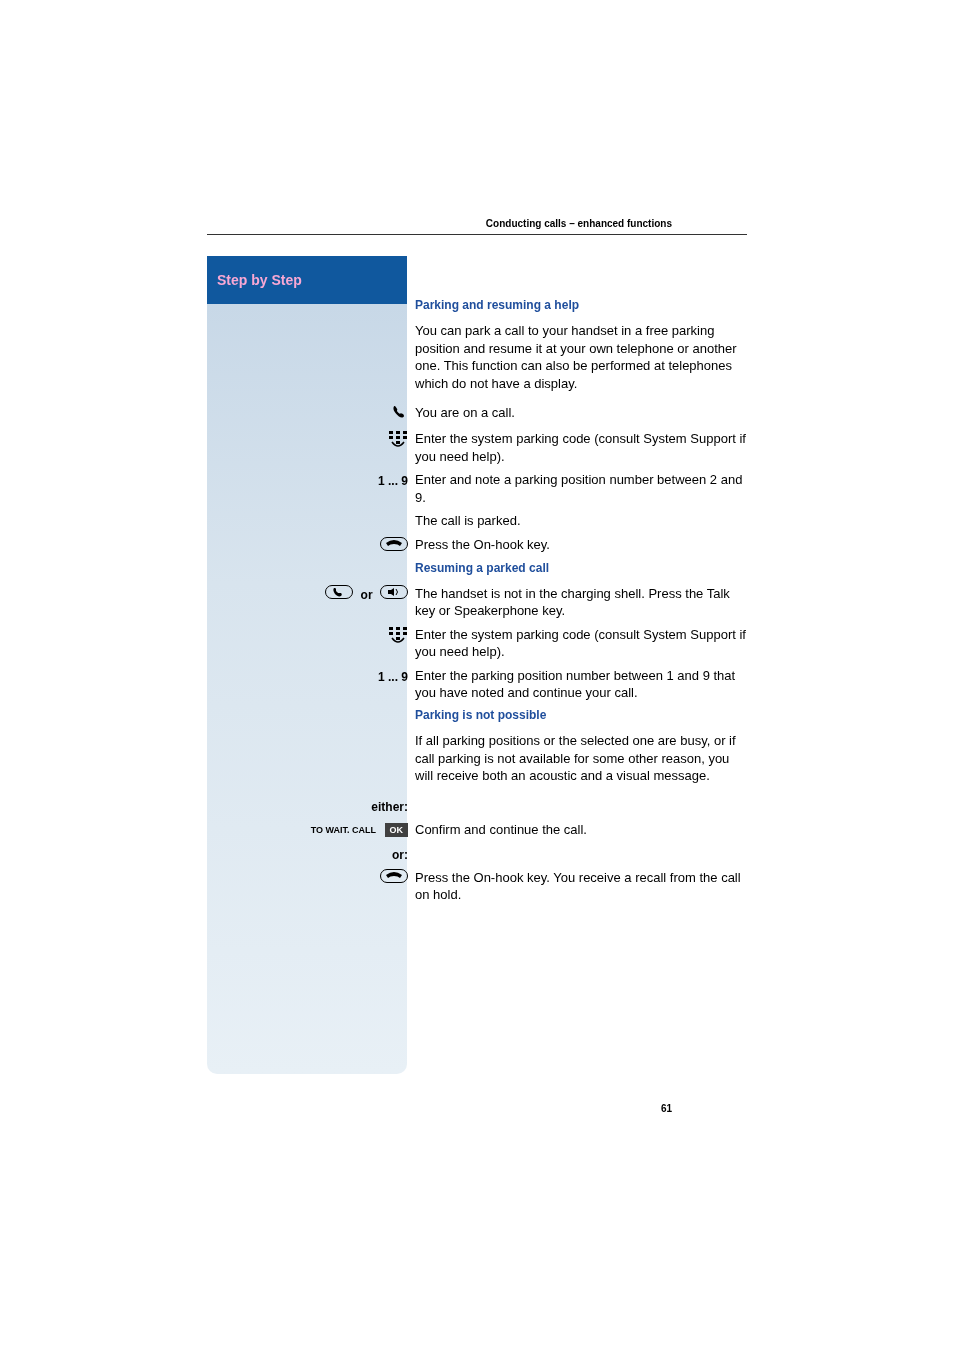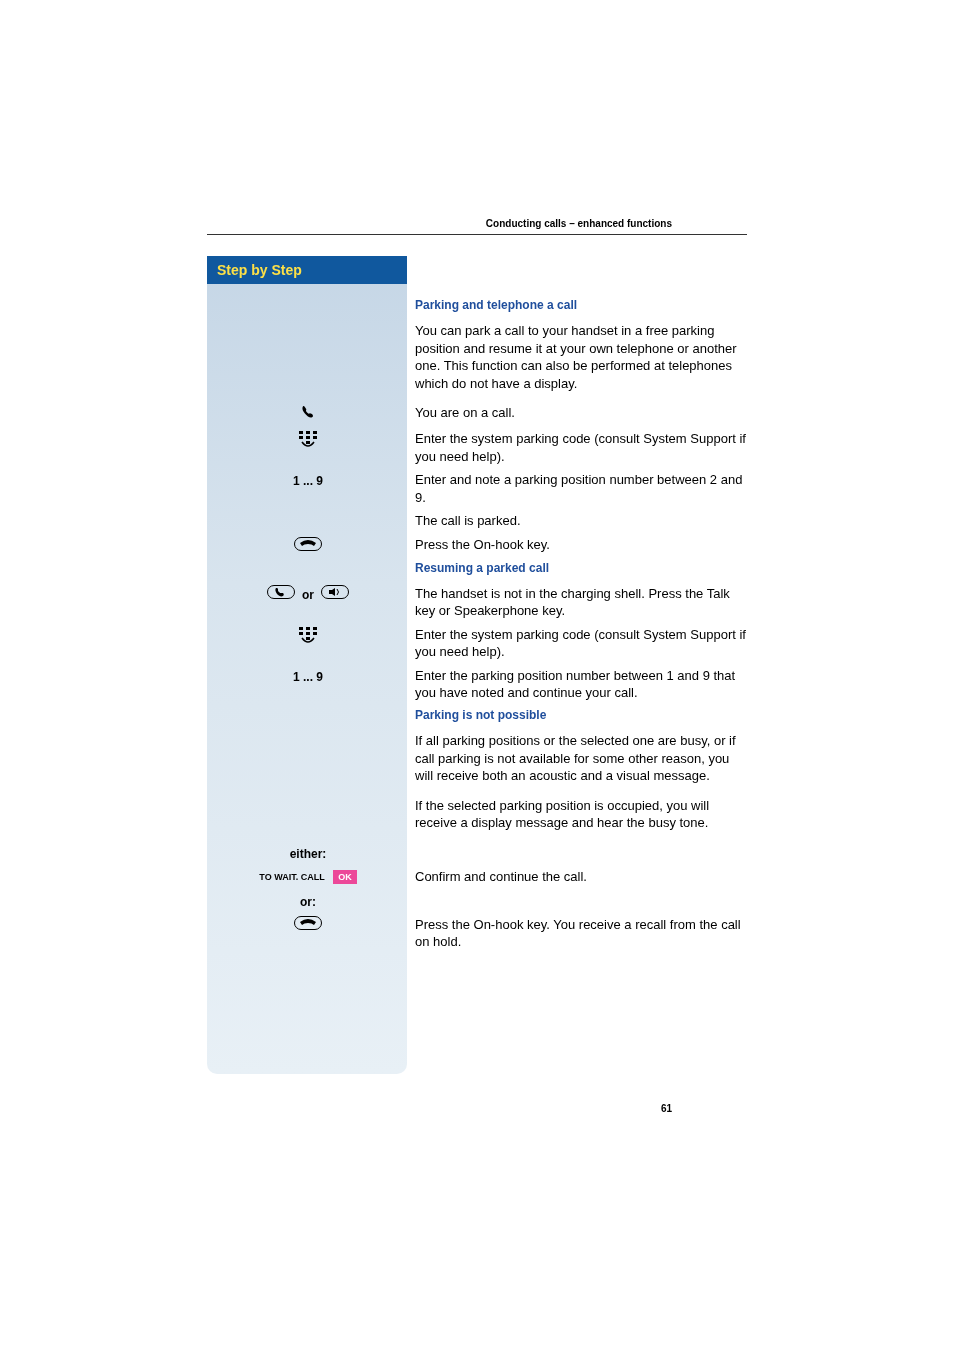--- a/index.html
+++ b/index.html
@@ -34,41 +34,41 @@
     position: absolute;
     left: 207px;
     top: 256px;
     width: 200px;
     height: 818px;
     background: linear-gradient(to bottom, #c5d6e6 0%, #d8e4ee 40%, #e8f0f6 100%);
     border-radius: 0 0 10px 10px;
   }
   .sidebar-header {
     background: #10589e;
-    color: #fde047;
+    color: #f9a8d4;
     font-size: 14px;
     font-weight: bold;
-    padding: 6px 10px;
+    padding: 16px 10px;
   }
   .content {
     position: absolute;
     left: 415px;
     top: 256px;
     width: 335px;
   }
   .row {
     display: flex;
     align-items: flex-start;
     margin-bottom: 6px;
   }
   .left-col {
     width: 200px;
     margin-left: -207px;
     padding-right: 7px;
-    text-align: center;
+    text-align: right;
     flex-shrink: 0;
     position: relative;
     z-index: 2;
   }
   .right-col {
     width: 333px;
     font-size: 13px;
     line-height: 1.35;
     color: #000000;
   }
@@ -94,21 +94,21 @@
   }
   .left-small {
     font-size: 9px;
     font-weight: bold;
     color: #000;
     display: inline-block;
     vertical-align: middle;
   }
   .ok-badge {
     display: inline-block;
-    background: #ec4899;
+    background: #404040;
     color: #fff;
     font-size: 9px;
     font-weight: bold;
     padding: 2px 5px 2px 5px;
     vertical-align: middle;
     margin-left: 4px;
   }
   .icon {
     display: inline-block;
     vertical-align: middle;
@@ -129,21 +129,21 @@
 
   <div class="header-text">Conducting calls – enhanced functions</div>
   <div class="header-rule"></div>
 
   <div class="sidebar">
     <div class="sidebar-header">Step by Step</div>
   </div>
 
   <div class="content">
 
-    <div class="h-blue first">Parking and telephone a call</div>
+    <div class="h-blue first">Parking and resuming a help</div>
     <div class="para">You can park a call to your handset in a free parking position and resume it at your own telephone or another one. This function can also be performed at telephones which do not have a display.</div>
 
     <div class="row">
       <div class="left-col">
         <span class="icon">
           <svg width="18" height="16" viewBox="0 0 24 24">
               <path d="M5 3 C3 5 3 9 7 14 C11 19 15 21 18 20 C20 19 20 17 18 15 L15 14 C14 14 13 15 12 14 C10 12 9 11 9 10 C9 9 10 8 9 7 L7 4 C6 3 5 3 5 3 Z" fill="#000"></path>
             </svg>
         </span>
       </div>
@@ -235,21 +235,20 @@
     <div class="row">
       <div class="left-col">
         <span class="left-label">1 ... 9</span>
       </div>
       <div class="right-col">Enter the parking position number between 1 and 9 that you have noted and continue your call.</div>
     </div>
 
     <div class="h-blue">Parking is not possible</div>
 
     <div class="para">If all parking positions or the selected one are busy, or if call parking is not available for some other reason, you will receive both an acoustic and a visual message.</div>
-    <div class="para">If the selected parking position is occupied, you will receive a display message and hear the busy tone.</div>
 
     <div class="row">
       <div class="left-col">
         <span class="left-label">either:</span>
       </div>
       <div class="right-col"></div>
     </div>
 
     <div class="row">
       <div class="left-col">

